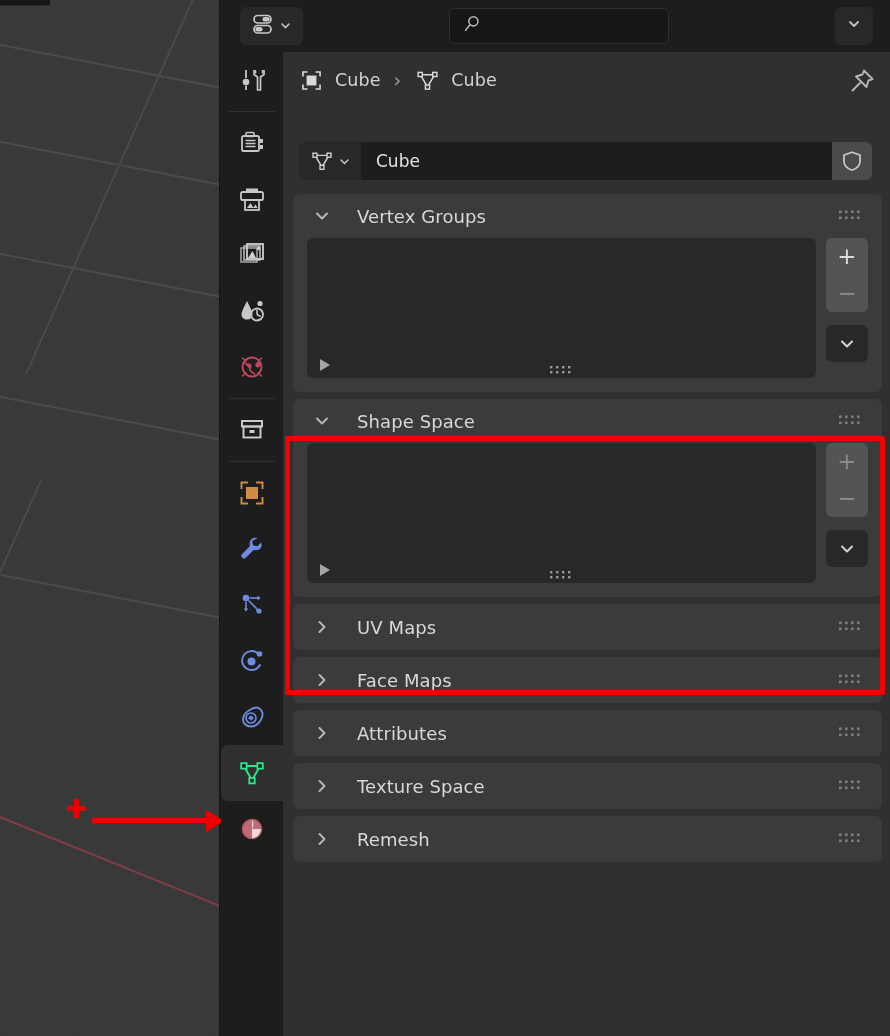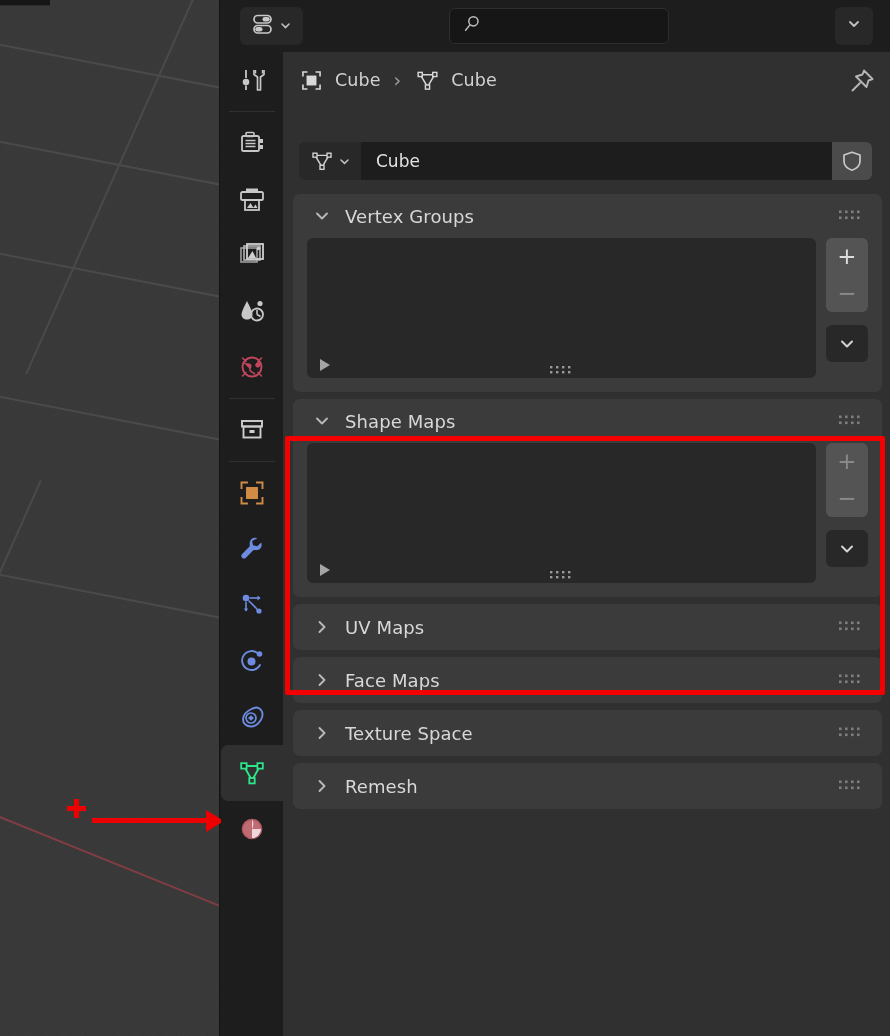--- a/index.html
+++ b/index.html
@@ -228,20 +228,21 @@
     margin-bottom: 7px;
     position: relative;
   }
   .panel-header {
     height: 44px;
     display: flex;
     align-items: center;
     padding-left: 20px;
     box-sizing: border-box;
     position: relative;
+    gap: 12px;
   }
   .panel-title {
     color: #d8d8d8;
     font-size: 18px;
     margin-left: 14px;
     letter-spacing: 0.1px;
   }
   .panel-grip {
     position: absolute;
     right: 17px;
@@ -632,21 +633,21 @@
           </div>
         </div>
 
         <div class="panel">
           <div class="panel-header">
             <span style="display:flex;">
               <svg width="18" height="18" viewBox="0 0 18 18">
                 <path d="M4 6.5 L9 11.5 L14 6.5" fill="none" stroke="#b9b9b9" stroke-width="1.9" stroke-linecap="round" stroke-linejoin="round"></path>
               </svg>
             </span>
-            <span class="panel-title">Shape Maps</span>
+            <span class="panel-title">Shape Space</span>
             <span class="panel-grip">
               <svg width="26" height="13" viewBox="0 0 26 13">
                 <g fill="#7e7e7e">
                   <rect x="0" y="2" width="2.6" height="2.6"></rect>
                     <rect x="6" y="2" width="2.6" height="2.6"></rect>
                   <rect x="12" y="2" width="2.6" height="2.6"></rect>
                     <rect x="18" y="2" width="2.6" height="2.6"></rect>
                   <rect x="0" y="8" width="2.6" height="2.6"></rect>
                     <rect x="6" y="8" width="2.6" height="2.6"></rect>
                   <rect x="12" y="8" width="2.6" height="2.6"></rect>
@@ -732,20 +733,44 @@
                 <rect x="0" y="8" width="2.6" height="2.6"></rect>
                     <rect x="6" y="8" width="2.6" height="2.6"></rect>
                     <rect x="12" y="8" width="2.6" height="2.6"></rect>
                     <rect x="18" y="8" width="2.6" height="2.6"></rect>
               </g>
                 </svg>
             </span>
           </div>
         </div>
 
+        <div class="panel collapsed">
+          <div class="panel-header">
+            <span style="display:flex;">
+              <svg width="18" height="18" viewBox="0 0 18 18">
+                  <path d="M6.5 4 L11.5 9 L6.5 14" fill="none" stroke="#b9b9b9" stroke-width="1.9" stroke-linecap="round" stroke-linejoin="round"></path>
+                </svg>
+            </span>
+            <span class="panel-title">Attributes</span>
+            <span class="panel-grip">
+              <svg width="26" height="13" viewBox="0 0 26 13">
+                  <g fill="#7e7e7e">
+                <rect x="0" y="2" width="2.6" height="2.6"></rect>
+                    <rect x="6" y="2" width="2.6" height="2.6"></rect>
+                    <rect x="12" y="2" width="2.6" height="2.6"></rect>
+                    <rect x="18" y="2" width="2.6" height="2.6"></rect>
+                <rect x="0" y="8" width="2.6" height="2.6"></rect>
+                    <rect x="6" y="8" width="2.6" height="2.6"></rect>
+                    <rect x="12" y="8" width="2.6" height="2.6"></rect>
+                    <rect x="18" y="8" width="2.6" height="2.6"></rect>
+              </g>
+                </svg>
+            </span>
+          </div>
+        </div>
 
 
         <div class="panel collapsed">
           <div class="panel-header">
             <span style="display:flex;">
               <svg width="18" height="18" viewBox="0 0 18 18">
                   <path d="M6.5 4 L11.5 9 L6.5 14" fill="none" stroke="#b9b9b9" stroke-width="1.9" stroke-linecap="round" stroke-linejoin="round"></path>
                 </svg>
             </span>
             <span class="panel-title">Texture Space</span>

